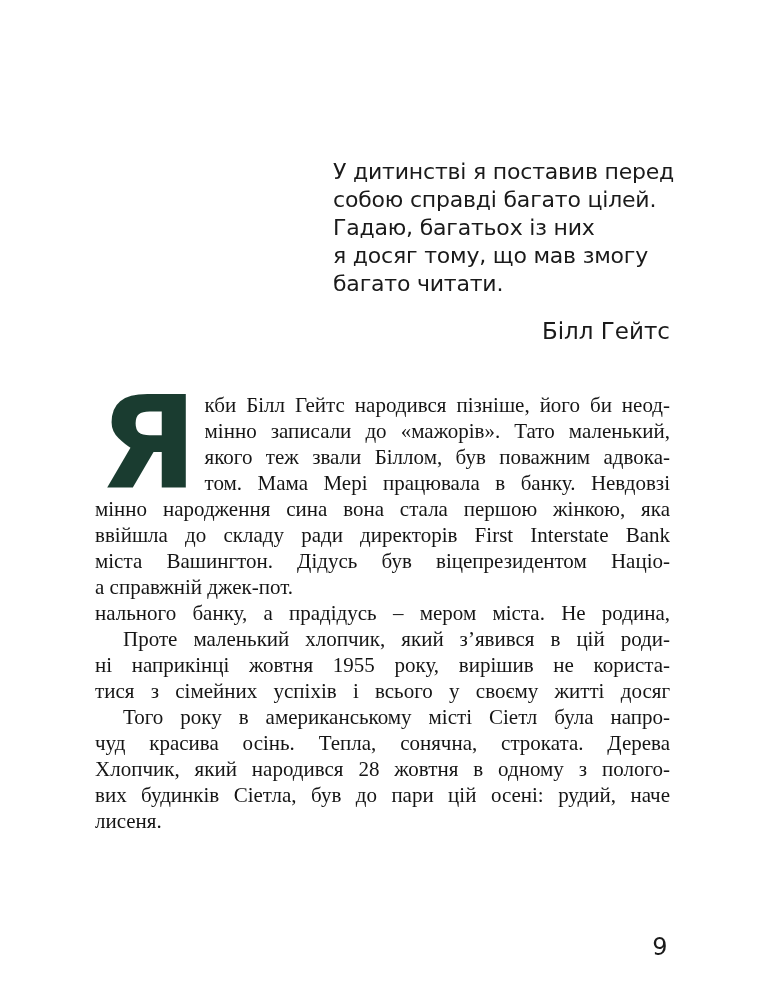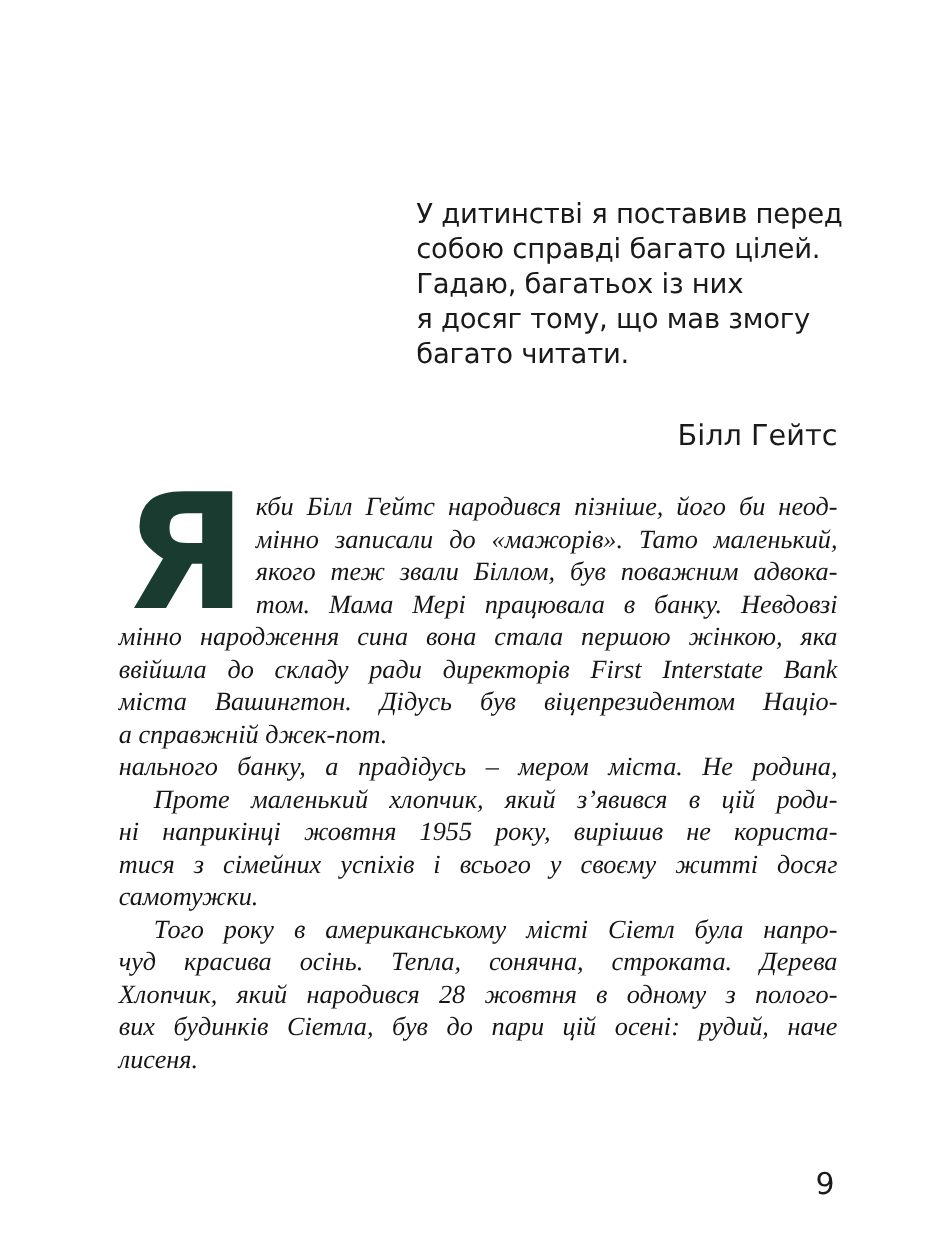--- a/index.html
+++ b/index.html
@@ -28,21 +28,21 @@
     letter-spacing: -0.2px;
   }
   .epigraph-line {
     white-space: nowrap;
   }
 
   
   .attribution {
     position: absolute;
     right: 90px;
-    top: 336px;
+    top: 318px;
     font-family: "DejaVu Sans", sans-serif;
     font-size: 23px;
     line-height: 26px;
     color: #1a1a1a;
     text-align: right;
     margin-left: 20px;
   }
 
   
   .body-text {
@@ -56,21 +56,20 @@
     color: #151515;
   }
   .para {
     margin: 0;
   }
   .line {
     text-align: justify;
     text-align-last: justify;
     height: 26px;
     overflow: visible;
-    font-style: italic;
   }
   .line.last-line {
     text-align-last: left;
   }
   .para.indented .line:first-child {
     text-indent: 28px;
   }
 
   
   .drop-cap {
@@ -121,21 +120,20 @@
         <div class="line">мінно народження сина вона стала першою жінкою, яка</div>
         <div class="line">ввійшла до складу ради директорів First Interstate Bank</div>
         <div class="line">міста Вашингтон. Дідусь був віцепрезидентом Націо-</div>
         <div class="line last-line">а справжній джек-пот.</div>
         <div class="line">нального банку, а прадідусь – мером міста. Не родина,</div>
       </div>
       <div class="para indented">
         <div class="line">Проте маленький хлопчик, який з’явився в цій роди-</div>
         <div class="line">ні наприкінці жовтня 1955 року, вирішив не користа-</div>
         <div class="line">тися з сімейних успіхів і всього у своєму житті досяг</div>
-        <div class="line last-line">самотужки.</div>
       </div>
       <div class="para indented">
         <div class="line">Того року в американському місті Сіетл була напро-</div>
         <div class="line">чуд красива осінь. Тепла, сонячна, строката. Дерева</div>
         <div class="line">Хлопчик, який народився 28 жовтня в одному з полого-</div>
         <div class="line">вих будинків Сіетла, був до пари цій осені: рудий, наче</div>
         <div class="line last-line">лисеня.</div>
       </div>
     </div>
 

